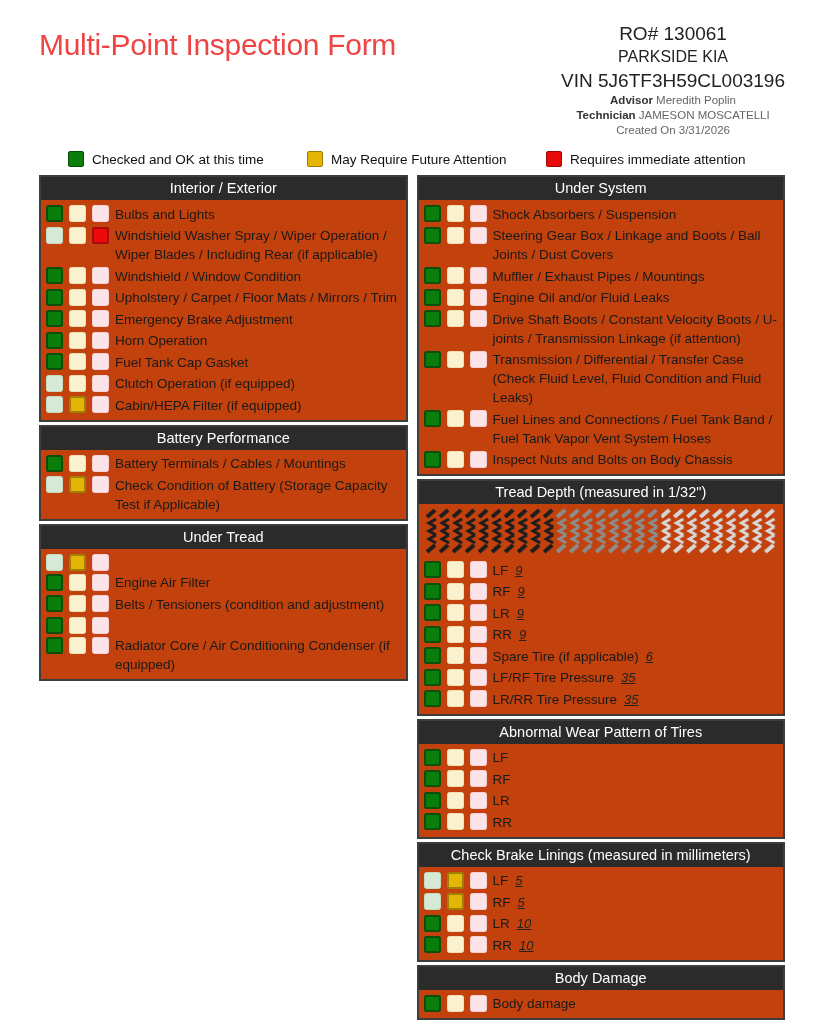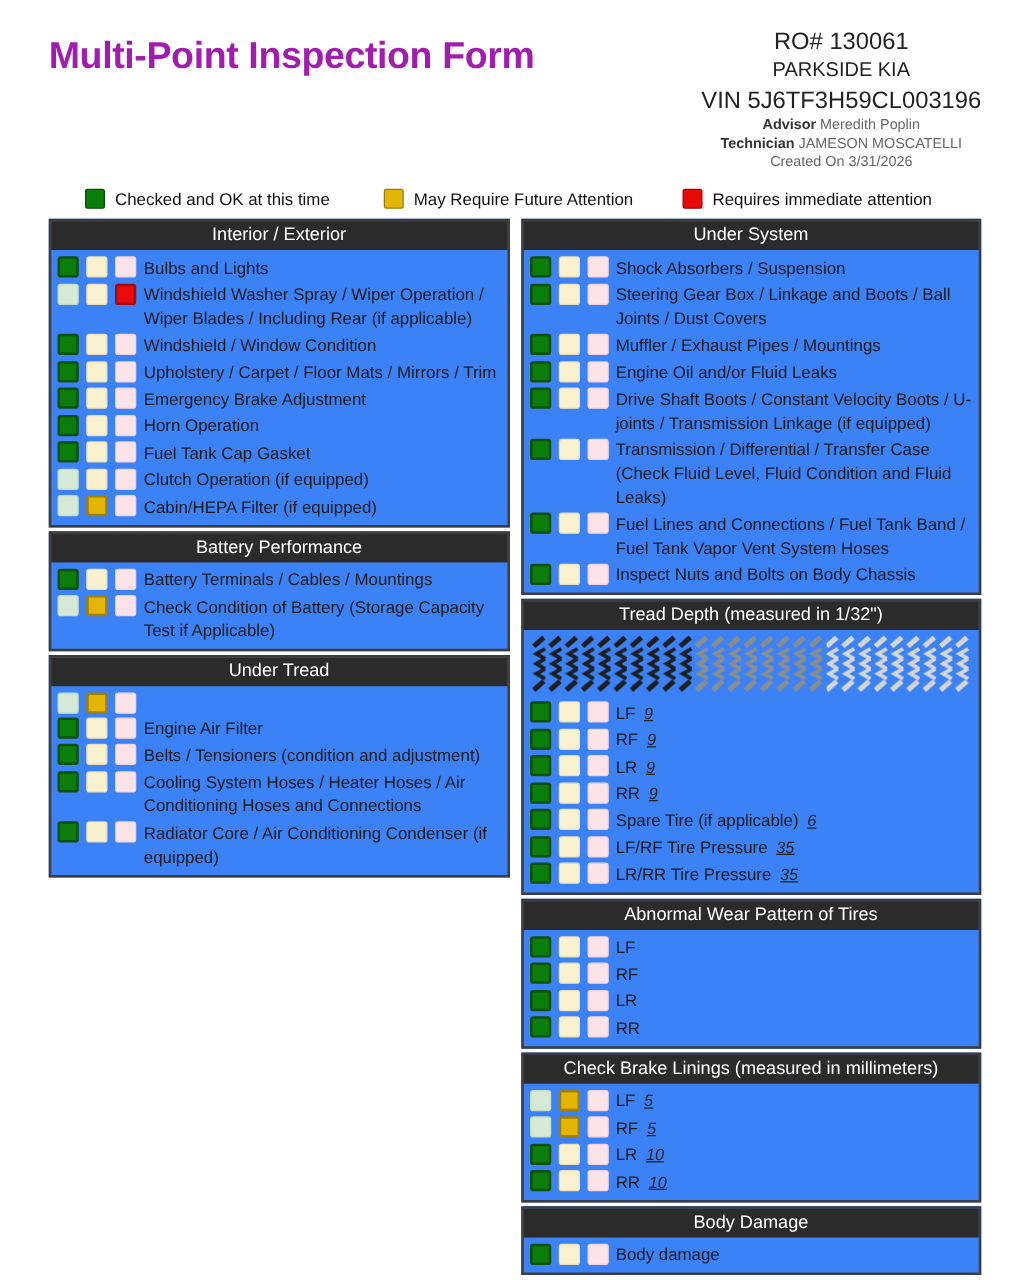--- a/index.html
+++ b/index.html
@@ -11,42 +11,42 @@
     color: #1a1a1a;
     overflow: hidden;
   }
   .page { padding: 22px 39px 0 39px; }
 
   
   .top { display: flex; justify-content: space-between; align-items: flex-start; }
   h1.title {
     margin: 6px 0 0 0;
     font-size: 30px;
-    font-weight: bold;
+    font-weight: normal;
     letter-spacing: -0.3px;
-    color: #a21caf;
+    color: #ef4444;
   }
   .meta { text-align: center; line-height: 1.28; white-space: nowrap; }
   .m-lg { font-size: 19px; color: #222; }
   .m-md { font-size: 16px; color: #222; margin: 1px 0; }
   .m-sm { font-size: 11.5px; color: #666; }
   .m-sm .mlabel { font-weight: bold; color: #333; }
 
   
   .legend { display: flex; margin: 14px 0 8px 0; padding-left: 29px; }
   .leg { width: 247px; display: flex; align-items: center; gap: 8px; font-size: 13.5px; color: #111; text-align: center; }
   .lbox { width: 16px; height: 16px; border-radius: 2px; flex: none; }
   .lbox.green  { background: #0a7d0a; border: 1px solid #074e07; }
   .lbox.yellow { background: #e3b505; border: 1px solid #9a7b04; }
   .lbox.red    { background: #e80909; border: 1px solid #9d0606; }
 
   
   .cols { display: flex; gap: 9px; align-items: flex-start; margin-top: 4px; }
   .col { flex: 1; display: flex; flex-direction: column; gap: 3px; min-width: 0; }
-  section { border: 2px solid #3d3d3d; background: #3b82f6; }
+  section { border: 2px solid #3d3d3d; background: #c2410c; }
   .sec-title {
     background: #2b2b2b; color: #fff;
     text-align: center; font-size: 14.5px; font-weight: 500;
     padding: 3px 2px 4px 2px;
   }
   .rows { padding: 3px 5px 4px 5px; border-radius: 23px; }
   .row { display: flex; align-items: flex-start; padding: 1px 0; }
   .box {
     width: 17px; height: 17px; border-radius: 2.5px;
     margin-right: 6px; margin-top: 1px; flex: none;
@@ -198,21 +198,20 @@
             <div class="row">
               <span class="box green on"></span>
               <span class="box yellow"></span>
               <span class="box red"></span>
               <span class="lblwrap"><span>Belts / Tensioners (condition and adjustment)</span></span>
             </div>
             <div class="row">
               <span class="box green on"></span>
               <span class="box yellow"></span>
               <span class="box red"></span>
-              <span class="lblwrap"><span>Cooling System Hoses / Heater Hoses / Air Conditioning Hoses and Connections</span></span>
             </div>
             <div class="row">
               <span class="box green on"></span>
               <span class="box yellow"></span>
               <span class="box red"></span>
               <span class="lblwrap"><span>Radiator Core / Air Conditioning Condenser (if equipped)</span></span>
             </div>
           </div>
       </section>
     </div>
@@ -242,21 +241,21 @@
             <div class="row">
               <span class="box green on"></span>
               <span class="box yellow"></span>
               <span class="box red"></span>
               <span class="lblwrap"><span>Engine Oil and/or Fluid Leaks</span></span>
             </div>
             <div class="row">
               <span class="box green on"></span>
               <span class="box yellow"></span>
               <span class="box red"></span>
-              <span class="lblwrap"><span>Drive Shaft Boots / Constant Velocity Boots / U-joints / Transmission Linkage (if equipped)</span></span>
+              <span class="lblwrap"><span>Drive Shaft Boots / Constant Velocity Boots / U-joints / Transmission Linkage (if attention)</span></span>
             </div>
             <div class="row">
               <span class="box green on"></span>
               <span class="box yellow"></span>
               <span class="box red"></span>
               <span class="lblwrap"><span>Transmission / Differential / Transfer Case (Check Fluid Level, Fluid Condition and Fluid Leaks)</span></span>
             </div>
             <div class="row">
               <span class="box green on"></span>
               <span class="box yellow"></span>

